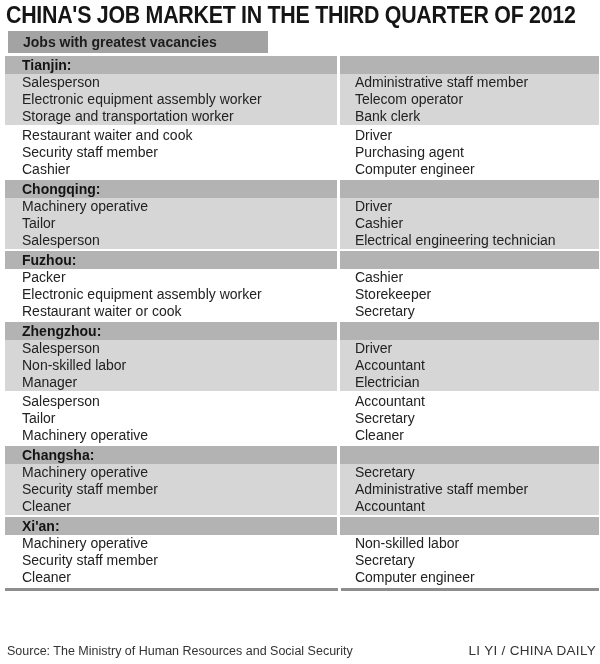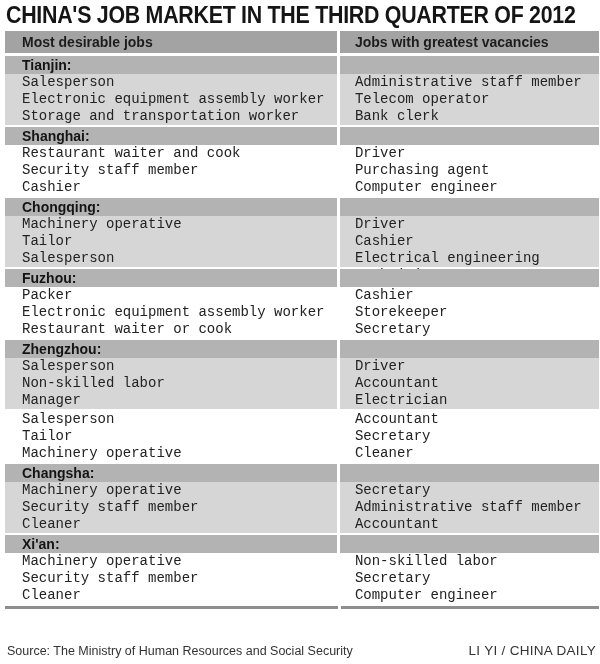--- a/index.html
+++ b/index.html
@@ -13,38 +13,37 @@
   .row { display: flex; }
   .cell-l { width: 333px; box-sizing: border-box; padding-left: 17px; }
   .cell-r { width: 260px; margin-left: 3px; box-sizing: border-box; padding-left: 15px; }
   .head-row { height: 22px; margin-bottom: 3px; }
   .head-row .cell-l, .head-row .cell-r { background: #a3a3a3; font-weight: bold; font-size: 14px;
            line-height: 22px; color: #1c1c1c; }
   .block { margin-bottom: 2px; }
   .city-row { height: 18px; }
   .city-row .cell-l, .city-row .cell-r { background: #b3b3b3; font-weight: bold; font-size: 14px;
            line-height: 18px; color: #141414; }
-  .job-row { height: 17px; font-family: Liberation Mono, monospace; }
+  .job-row { height: 17px; }
   .job-row .cell-l, .job-row .cell-r { font-size: 14px; line-height: 17px; color: #222; }
   .block.shade .job-row .cell-l, .block.shade .job-row .cell-r { background: #d6d6d6; }
   .block.plain .job-row .cell-l, .block.plain .job-row .cell-r { background: #ffffff; }
   .bottom-rule { display: flex; margin-top: 1px; }
   .bottom-rule .l { width: 333px; height: 3px; background: #8e8e8e; }
   .bottom-rule .r { width: 258px; height: 3px; background: #8e8e8e; margin-left: 3px; }
   .source { position: absolute; left: 7px; top: 644px; font-size: 12.5px; color: #333; white-space: nowrap; }
   .credit { position: absolute; right: 4px; top: 643px; font-size: 13.5px; color: #333; letter-spacing: 0.3px; white-space: nowrap; }
 </style>
 </head>
 <body>
 
 <div class="title">CHINA'S JOB MARKET IN THE THIRD QUARTER OF 2012</div>
 
 <div class="table">
   <div class="row head-row">
-    <div class="cell-l">Most desirable jobs</div>
     <div class="cell-r">Jobs with greatest vacancies</div>
   </div>
   <div id="blocks">
       <div class="block shade">
         <div class="row city-row">
           <div class="cell-l">Tianjin:</div>
           <div class="cell-r"></div>
         </div>
         <div class="row job-row">
           <div class="cell-l">Salesperson</div>
@@ -53,24 +52,20 @@
         <div class="row job-row">
           <div class="cell-l">Electronic equipment assembly worker</div>
           <div class="cell-r">Telecom operator</div>
         </div>
         <div class="row job-row">
           <div class="cell-l">Storage and transportation worker</div>
           <div class="cell-r">Bank clerk</div>
         </div>
       </div>
       <div class="block plain">
-        <div class="row city-row">
-          <div class="cell-l">Shanghai:</div>
-          <div class="cell-r"></div>
-        </div>
         <div class="row job-row">
           <div class="cell-l">Restaurant waiter and cook</div>
           <div class="cell-r">Driver</div>
         </div>
         <div class="row job-row">
           <div class="cell-l">Security staff member</div>
           <div class="cell-r">Purchasing agent</div>
         </div>
         <div class="row job-row">
           <div class="cell-l">Cashier</div>

